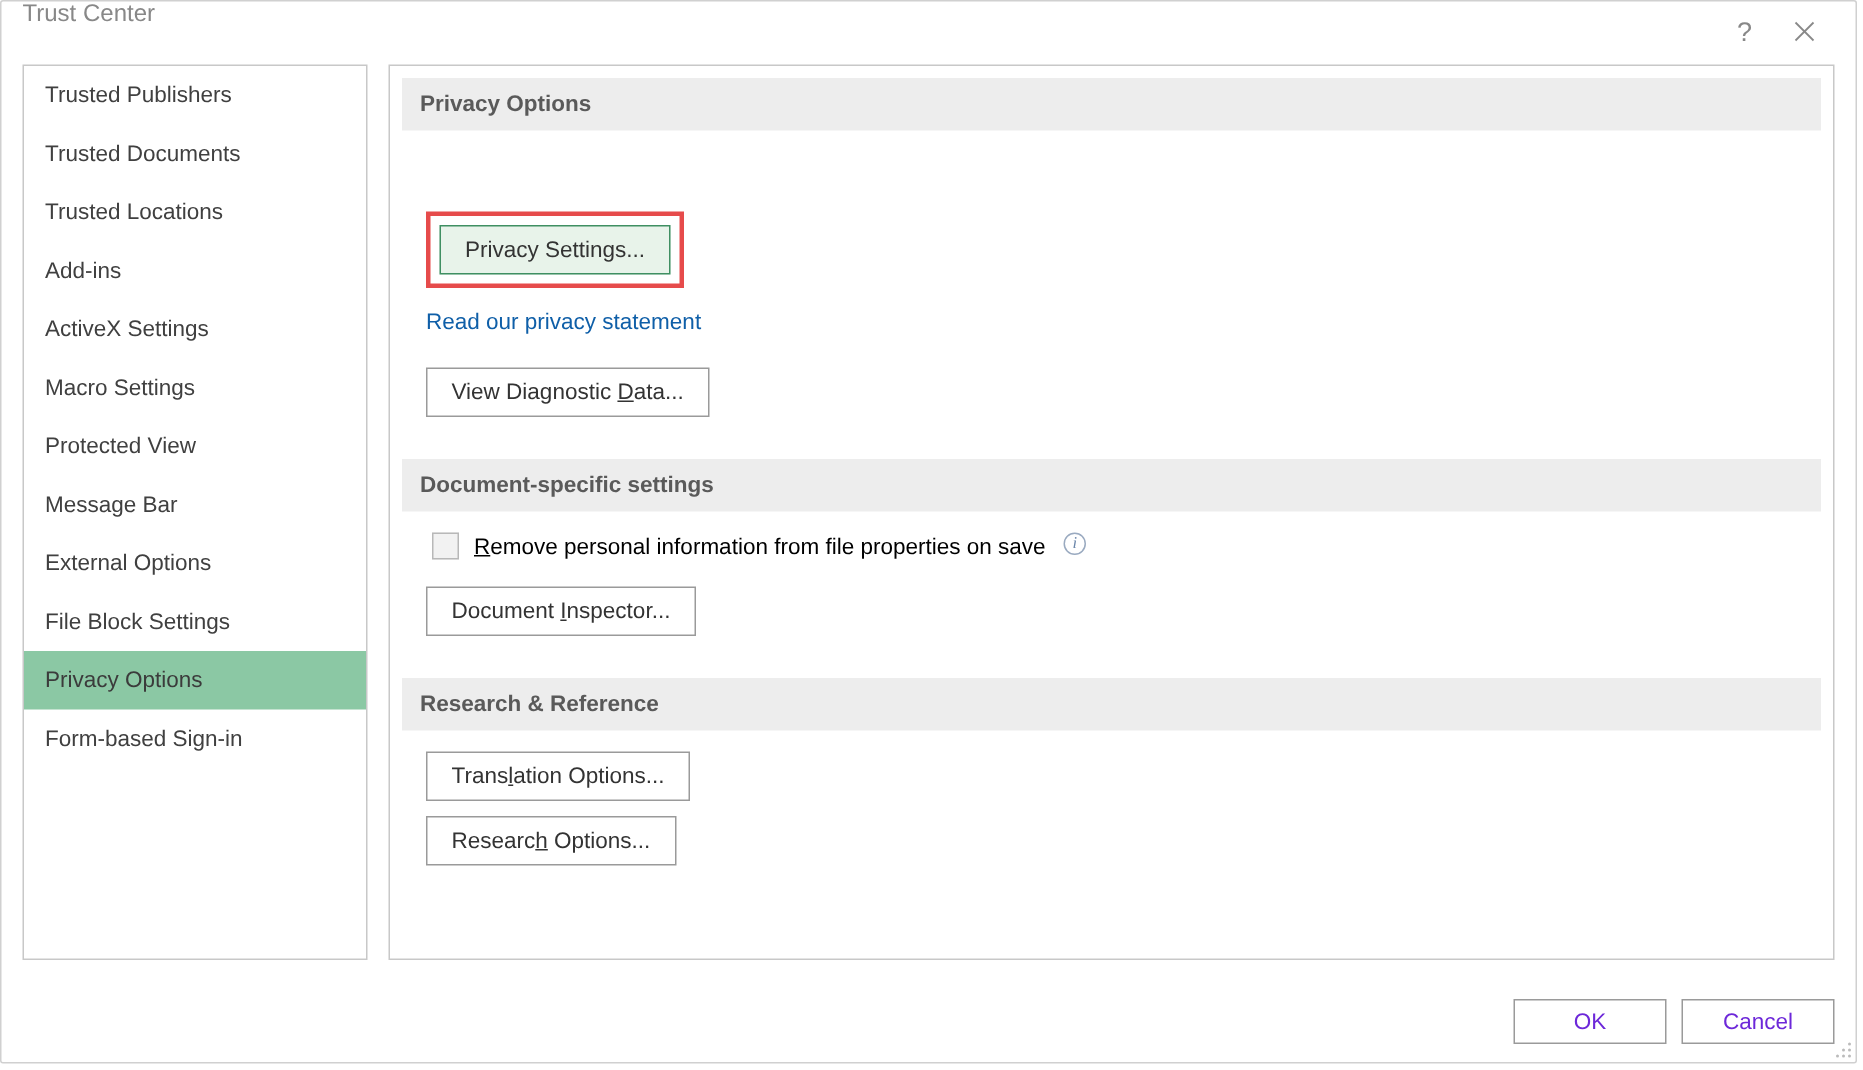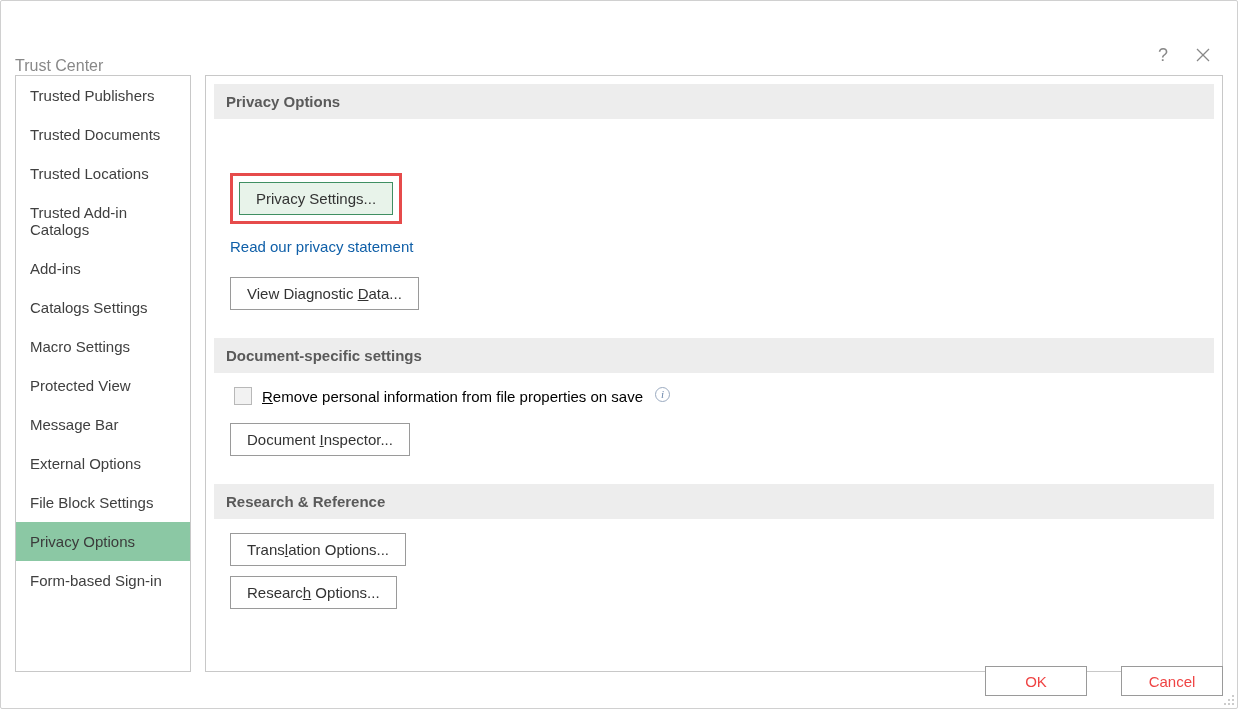--- a/index.html
+++ b/index.html
@@ -18,25 +18,24 @@
       border: 1px solid #d0d0d0;
       border-radius: 2px;
       background: #fff;
       position: relative;
       display: flex;
       flex-direction: column;
     }
     .titlebar {
       height: 42px;
       display: flex;
-      align-items: flex-end;
+      align-items: flex-start;
       padding: 0 14px;
       color: #888;
       font-size: 16px;
-      margin-top: 32px;
     }
     .titlebar .title { flex: 0 0 auto; }
     .titlebar .spacer { flex: 1; }
     .titlebar .help-icon,
     .titlebar .close-icon {
       width: 40px;
       height: 40px;
       display: flex;
       align-items: center;
       justify-content: center;
@@ -46,21 +45,21 @@
     }
     .titlebar .close-icon svg { stroke: #888; }
     .body-area {
       flex: 1;
       display: flex;
       padding: 0 14px 10px 14px;
       gap: 14px;
       min-height: 0;
     }
     .sidebar {
-      width: 176px;
+      width: 230px;
       border: 1px solid #c8c8c8;
       background: #fff;
       overflow: hidden;
       height: 597px;
     }
     .sidebar-item {
       padding: 11px 14px;
       font-size: 15px;
       color: #404040;
       cursor: pointer;
@@ -158,22 +157,21 @@
       padding: 8px 14px 12px 14px;
     }
     .footer-btn {
       width: 102px;
       height: 30px;
       border: 1px solid #9a9a9a;
       background: #fff;
       font-size: 15px;
       cursor: pointer;
       font-family: inherit;
-      color: #ef4444;
-      margin-left: 24px;
+      color: #6d28d9;
     }
     .resize-grip {
       position: absolute;
       bottom: 2px;
       right: 2px;
       width: 14px;
       height: 14px;
     }
   </style>
 </head>
@@ -194,23 +192,22 @@
       </svg>
     </div>
   </div>
 
   <div class="body-area">
 
     <div class="sidebar">
       <div class="sidebar-item">Trusted Publishers</div>
       <div class="sidebar-item">Trusted Documents</div>
       <div class="sidebar-item">Trusted Locations</div>
-      <div class="sidebar-item">Trusted Add-in Catalogs</div>
       <div class="sidebar-item">Add-ins</div>
-      <div class="sidebar-item">Catalogs Settings</div>
+      <div class="sidebar-item">ActiveX Settings</div>
       <div class="sidebar-item">Macro Settings</div>
       <div class="sidebar-item">Protected View</div>
       <div class="sidebar-item">Message Bar</div>
       <div class="sidebar-item">External Options</div>
       <div class="sidebar-item">File Block Settings</div>
       <div class="sidebar-item selected">Privacy Options</div>
       <div class="sidebar-item">Form-based Sign-in</div>
     </div>
 
     <div class="main-panel">

